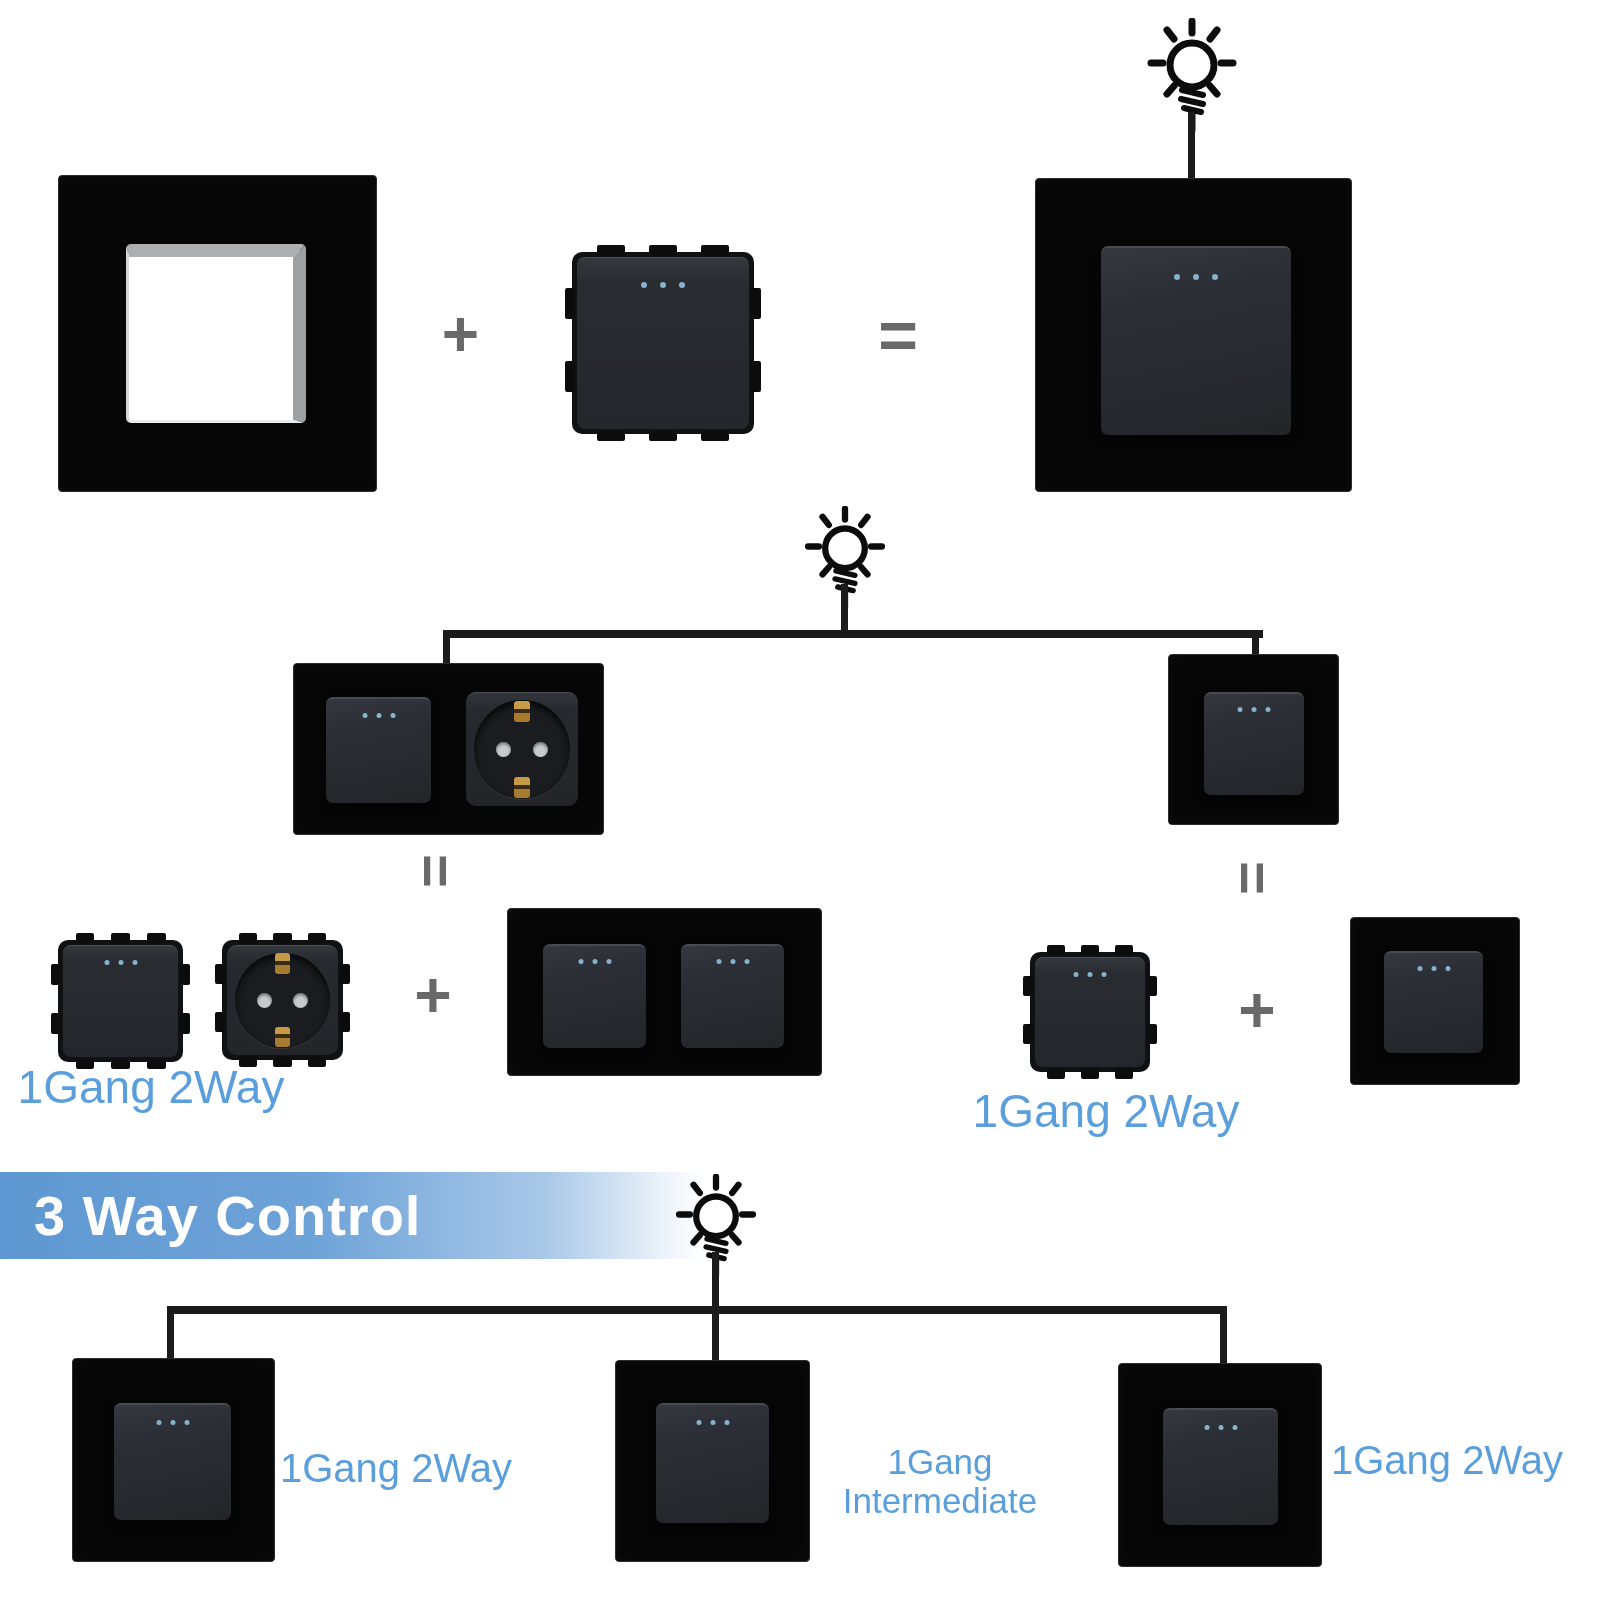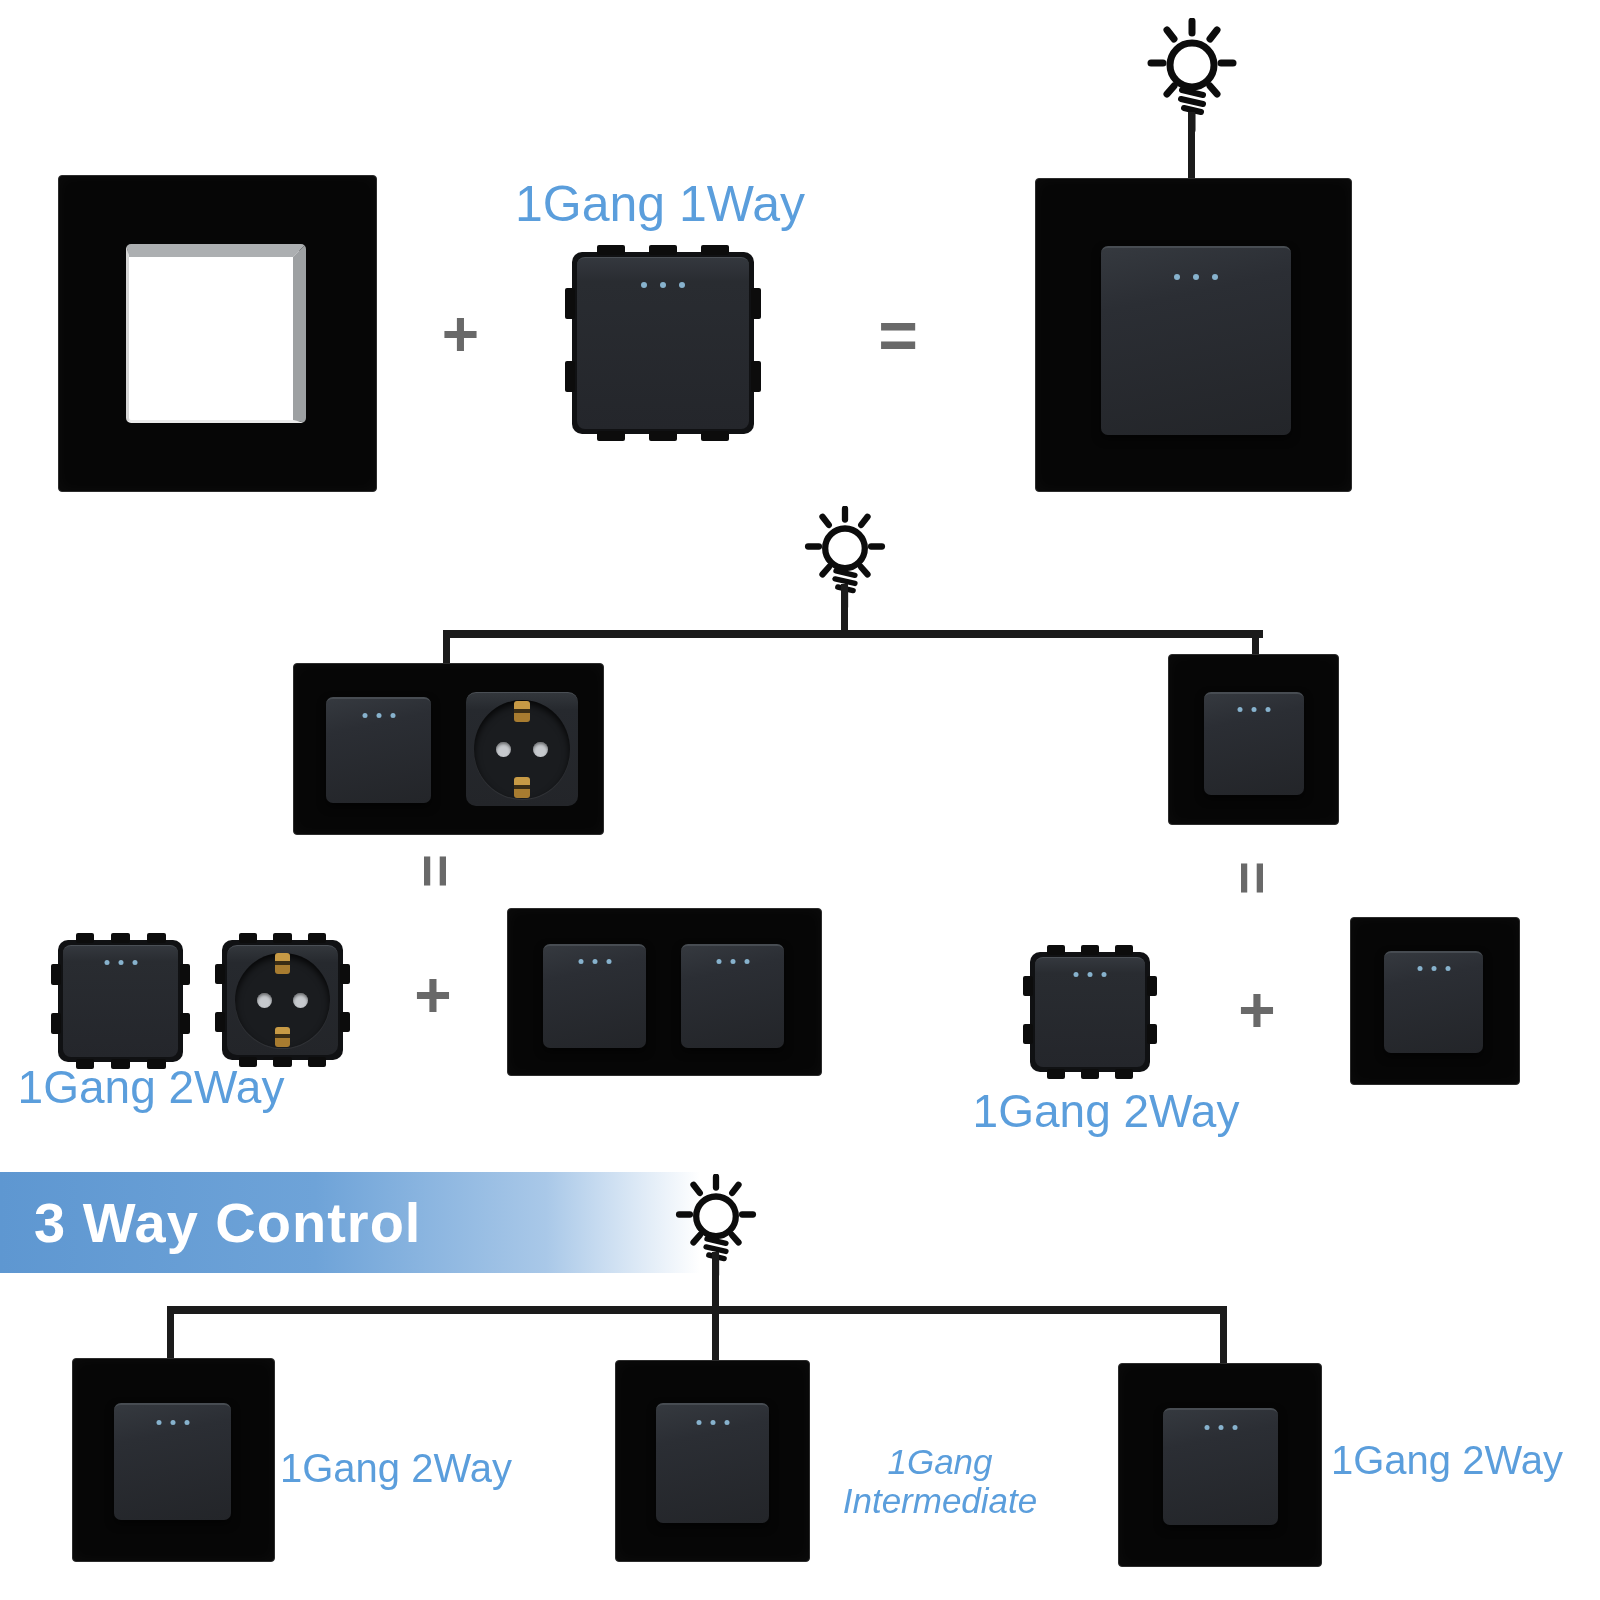--- a/index.html
+++ b/index.html
@@ -110,21 +110,20 @@
       <use href="#bulb"></use>
     </svg>
   <div class="wire" style="left:1188px;top:112px;width:7px;height:68px;"></div>
 
   <div class="frame" style="left:58px;top:175px;width:317px;height:315px;">
     <div class="window" style="left:67px;top:68px;width:180px;height:179px;"></div>
   </div>
 
   <div class="op" style="left:413px;top:294px;width:95px;height:80px;font-size:64px;">+</div>
 
-  <div class="blue-label" style="left:470px;top:176px;width:380px;font-size:50px;">1Gang 1Way</div>
 
   <div class="module" style="left:572px;top:252px;width:182px;height:182px;">
     <div class="tab tab-t" style="left:14%"></div>
     <div class="tab tab-t" style="left:42.5%"></div>
     <div class="tab tab-t" style="left:71%"></div>
     <div class="tab tab-b" style="left:14%"></div>
     <div class="tab tab-b" style="left:42.5%"></div>
     <div class="tab tab-b" style="left:71%"></div>
     <div class="tab tab-l" style="top:20%"></div>
     <div class="tab tab-l" style="top:60%"></div>
@@ -280,21 +279,21 @@
       <div class="dots dots-sm">
           <div class="dot"></div>
           <div class="dot"></div>
           <div class="dot"></div>
         </div>
     </div>
   </div>
 
   <div class="blue-label" style="left:956px;top:1086px;width:300px;font-size:46px;">1Gang 2Way</div>
 
-  <div class="band" style="top:1172px;width:700px;height:101px;">
+  <div class="band" style="top:1172px;width:700px;height:87px;">
     <span class="band-title">3 Way Control</span>
   </div>
 
   <svg class="bulb" style="left:671px;top:1174px;" width="90" height="117">
       <use href="#bulb"></use>
     </svg>
   <div class="wire" style="left:712px;top:1252px;width:7px;height:110px;"></div>
   <div class="wire" style="left:167px;top:1306px;width:1060px;height:8px;"></div>
   <div class="wire" style="left:167px;top:1306px;width:7px;height:54px;"></div>
   <div class="wire" style="left:1220px;top:1306px;width:7px;height:60px;"></div>
@@ -324,19 +323,19 @@
       <div class="dots dots-sm">
           <div class="dot"></div>
           <div class="dot"></div>
           <div class="dot"></div>
         </div>
     </div>
   </div>
 
   <div class="blue-label" style="left:280px;top:1446px;width:215px;font-size:40px;">1Gang 2Way</div>
 
-  <div class="blue-label wrap" style="left:800px;top:1442px;width:280px;font-size:35px;font-style:italic;">
+  <div class="blue-label wrap" style="left:800px;top:1442px;width:280px;font-size:35px;">
     <span style="display:block">1Gang Intermediate</span>
   </div>
 
   <div class="blue-label" style="left:1331px;top:1438px;width:220px;font-size:40px;">1Gang 2Way</div>
 
 </div>
 
 </body></html>

